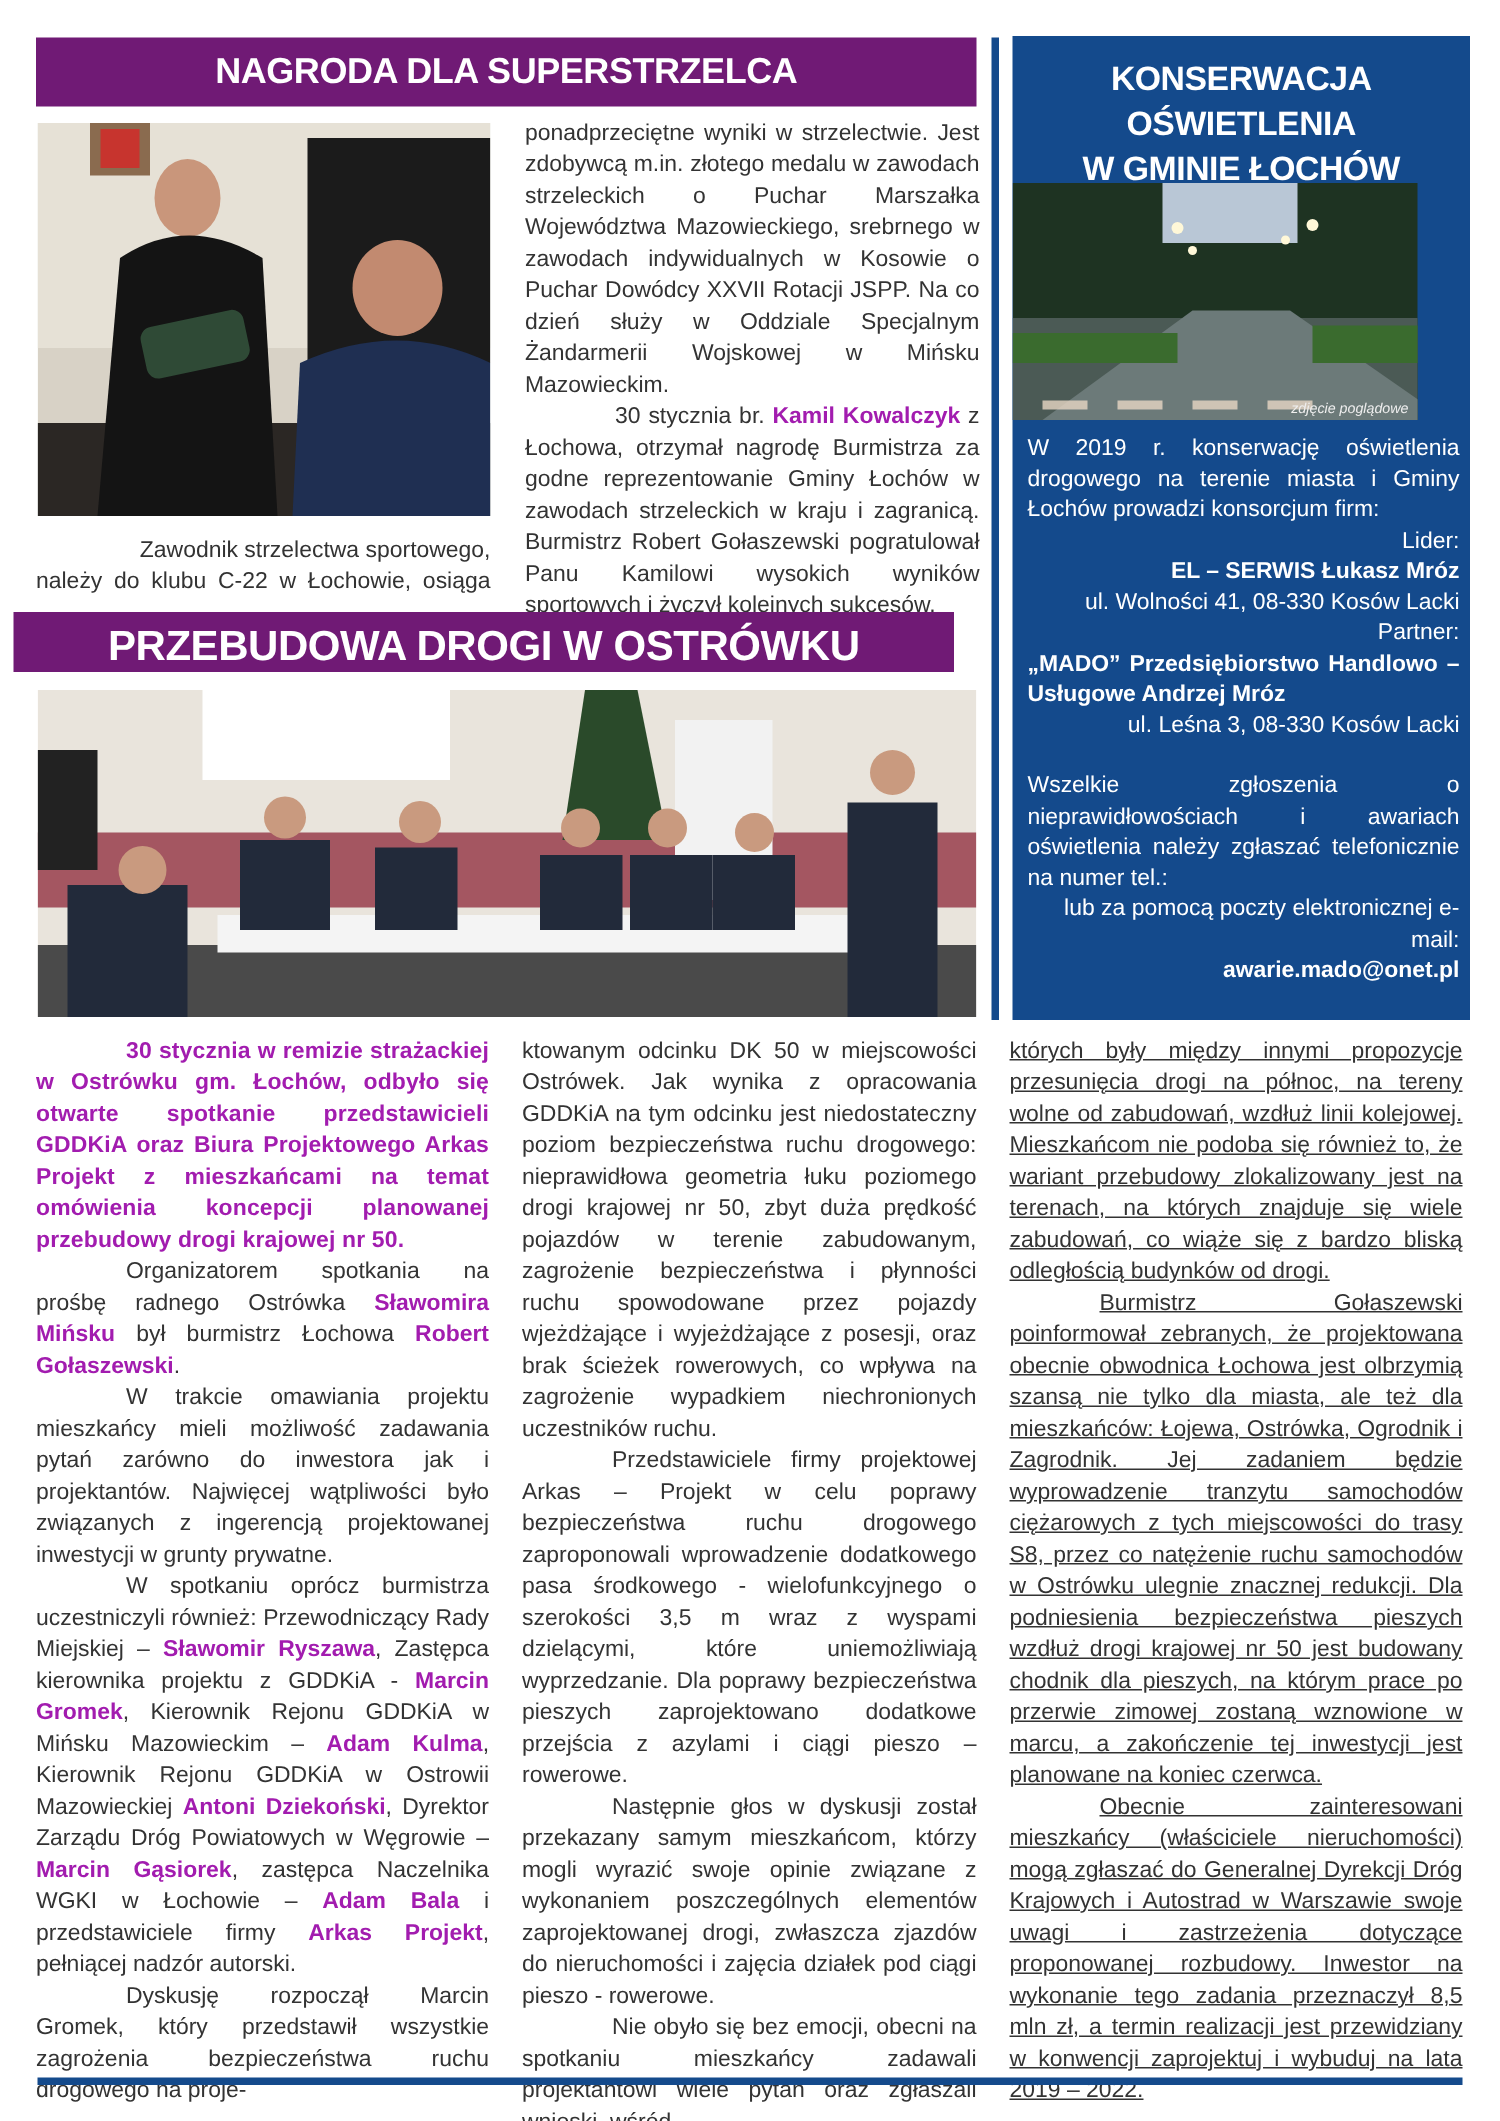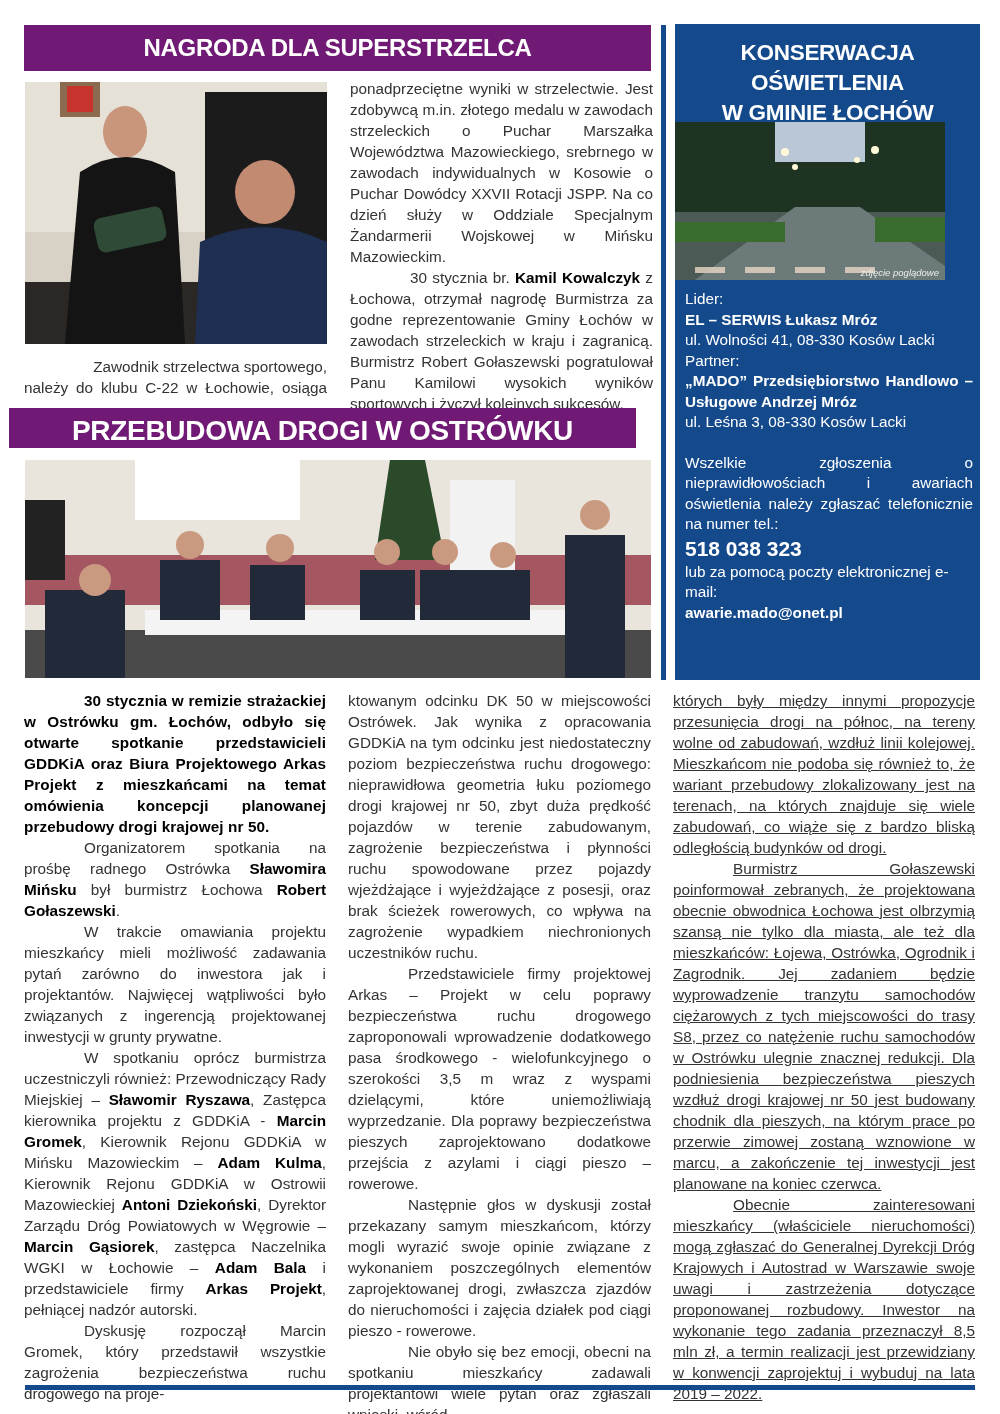--- a/index.html
+++ b/index.html
@@ -12,26 +12,26 @@
     background: #701a75; color: #fff; font-weight: bold;
     text-align: center; font-family: "Liberation Sans", sans-serif;
     letter-spacing: -0.3px;
   }
   .txt {
     font-size: 15.3px; line-height: 21px; text-align: justify;
     color: #333;
   }
   .txt p { margin: 0; }
   .ind { text-indent: 60px; }
-  .b { font-weight: bold; color: #000000; }
+  .b { font-weight: bold; color: #a21caf; }
   .photo { overflow: hidden; }
   .divider { background: #144a8c; }
   .sidebar-box { background: #144a8c; color: #fff; }
   .sb-txt { font-size: 15.3px; line-height: 20.5px; color: #fff; }
-  .sb-txt p { margin: 0; }
+  .sb-txt p { margin: 0; text-align: right; }
 </style>
 </head>
 <body>
 
 <div class="abs banner" style="left:24px; top:25px; width:627px; height:46px; line-height:46px; font-size:24px;">
   <span>NAGRODA DLA SUPERSTRZELCA</span>
 </div>
 
 <div class="abs photo" style="left:25px; top:82px; width:302px; height:262px;">
   <svg width="302" height="262" viewBox="0 0 302 262">
@@ -141,27 +141,27 @@
       <g fill="#e8d7c5" opacity="0.8">
         <rect x="20" y="145" width="30" height="6"></rect>
           <rect x="70" y="145" width="30" height="6"></rect>
           <rect x="120" y="145" width="30" height="6"></rect>
           <rect x="170" y="145" width="30" height="6"></rect>
       </g>
     </svg>
     <span style="position:absolute; right:6px; bottom:2px; font-size:9.5px; font-style:italic; color:#eeeeee;">zdjęcie poglądowe</span>
   </div>
   <div class="sb-txt" style="position:absolute; left:10px; top:265px; width:288px;">
+    <p style="text-align:justify;">W 2019 r. konserwację oświetlenia drogowego na terenie miasta i Gminy Łochów prowadzi konsorcjum firm:</p>
     <p>Lider:</p>
     <p style="font-weight:bold;">EL – SERWIS Łukasz Mróz</p>
     <p>ul. Wolności 41, 08-330 Kosów Lacki</p>
     <p>Partner:</p>
     <p style="font-weight:bold; text-align:justify;">„MADO” Przedsiębiorstwo Handlowo – Usługowe Andrzej Mróz</p>
     <p>ul. Leśna 3, 08-330 Kosów Lacki</p>
     <p style="height:20px;"></p>
     <p style="text-align:justify;">Wszelkie zgłoszenia o nieprawidłowościach i awariach oświetlenia należy zgłaszać telefonicznie na numer tel.:</p>
-    <p style="font-weight:bold; font-size:21px; line-height:27px;">518 038 323</p>
     <p>lub za pomocą poczty elektronicznej e-mail:</p>
     <p style="font-weight:bold;">awarie.mado@onet.pl</p>
   </div>
 </div>
 
 <div class="abs divider" style="left:25px; top:1385px; width:950px; height:5px;"></div>
 
 </body></html>

